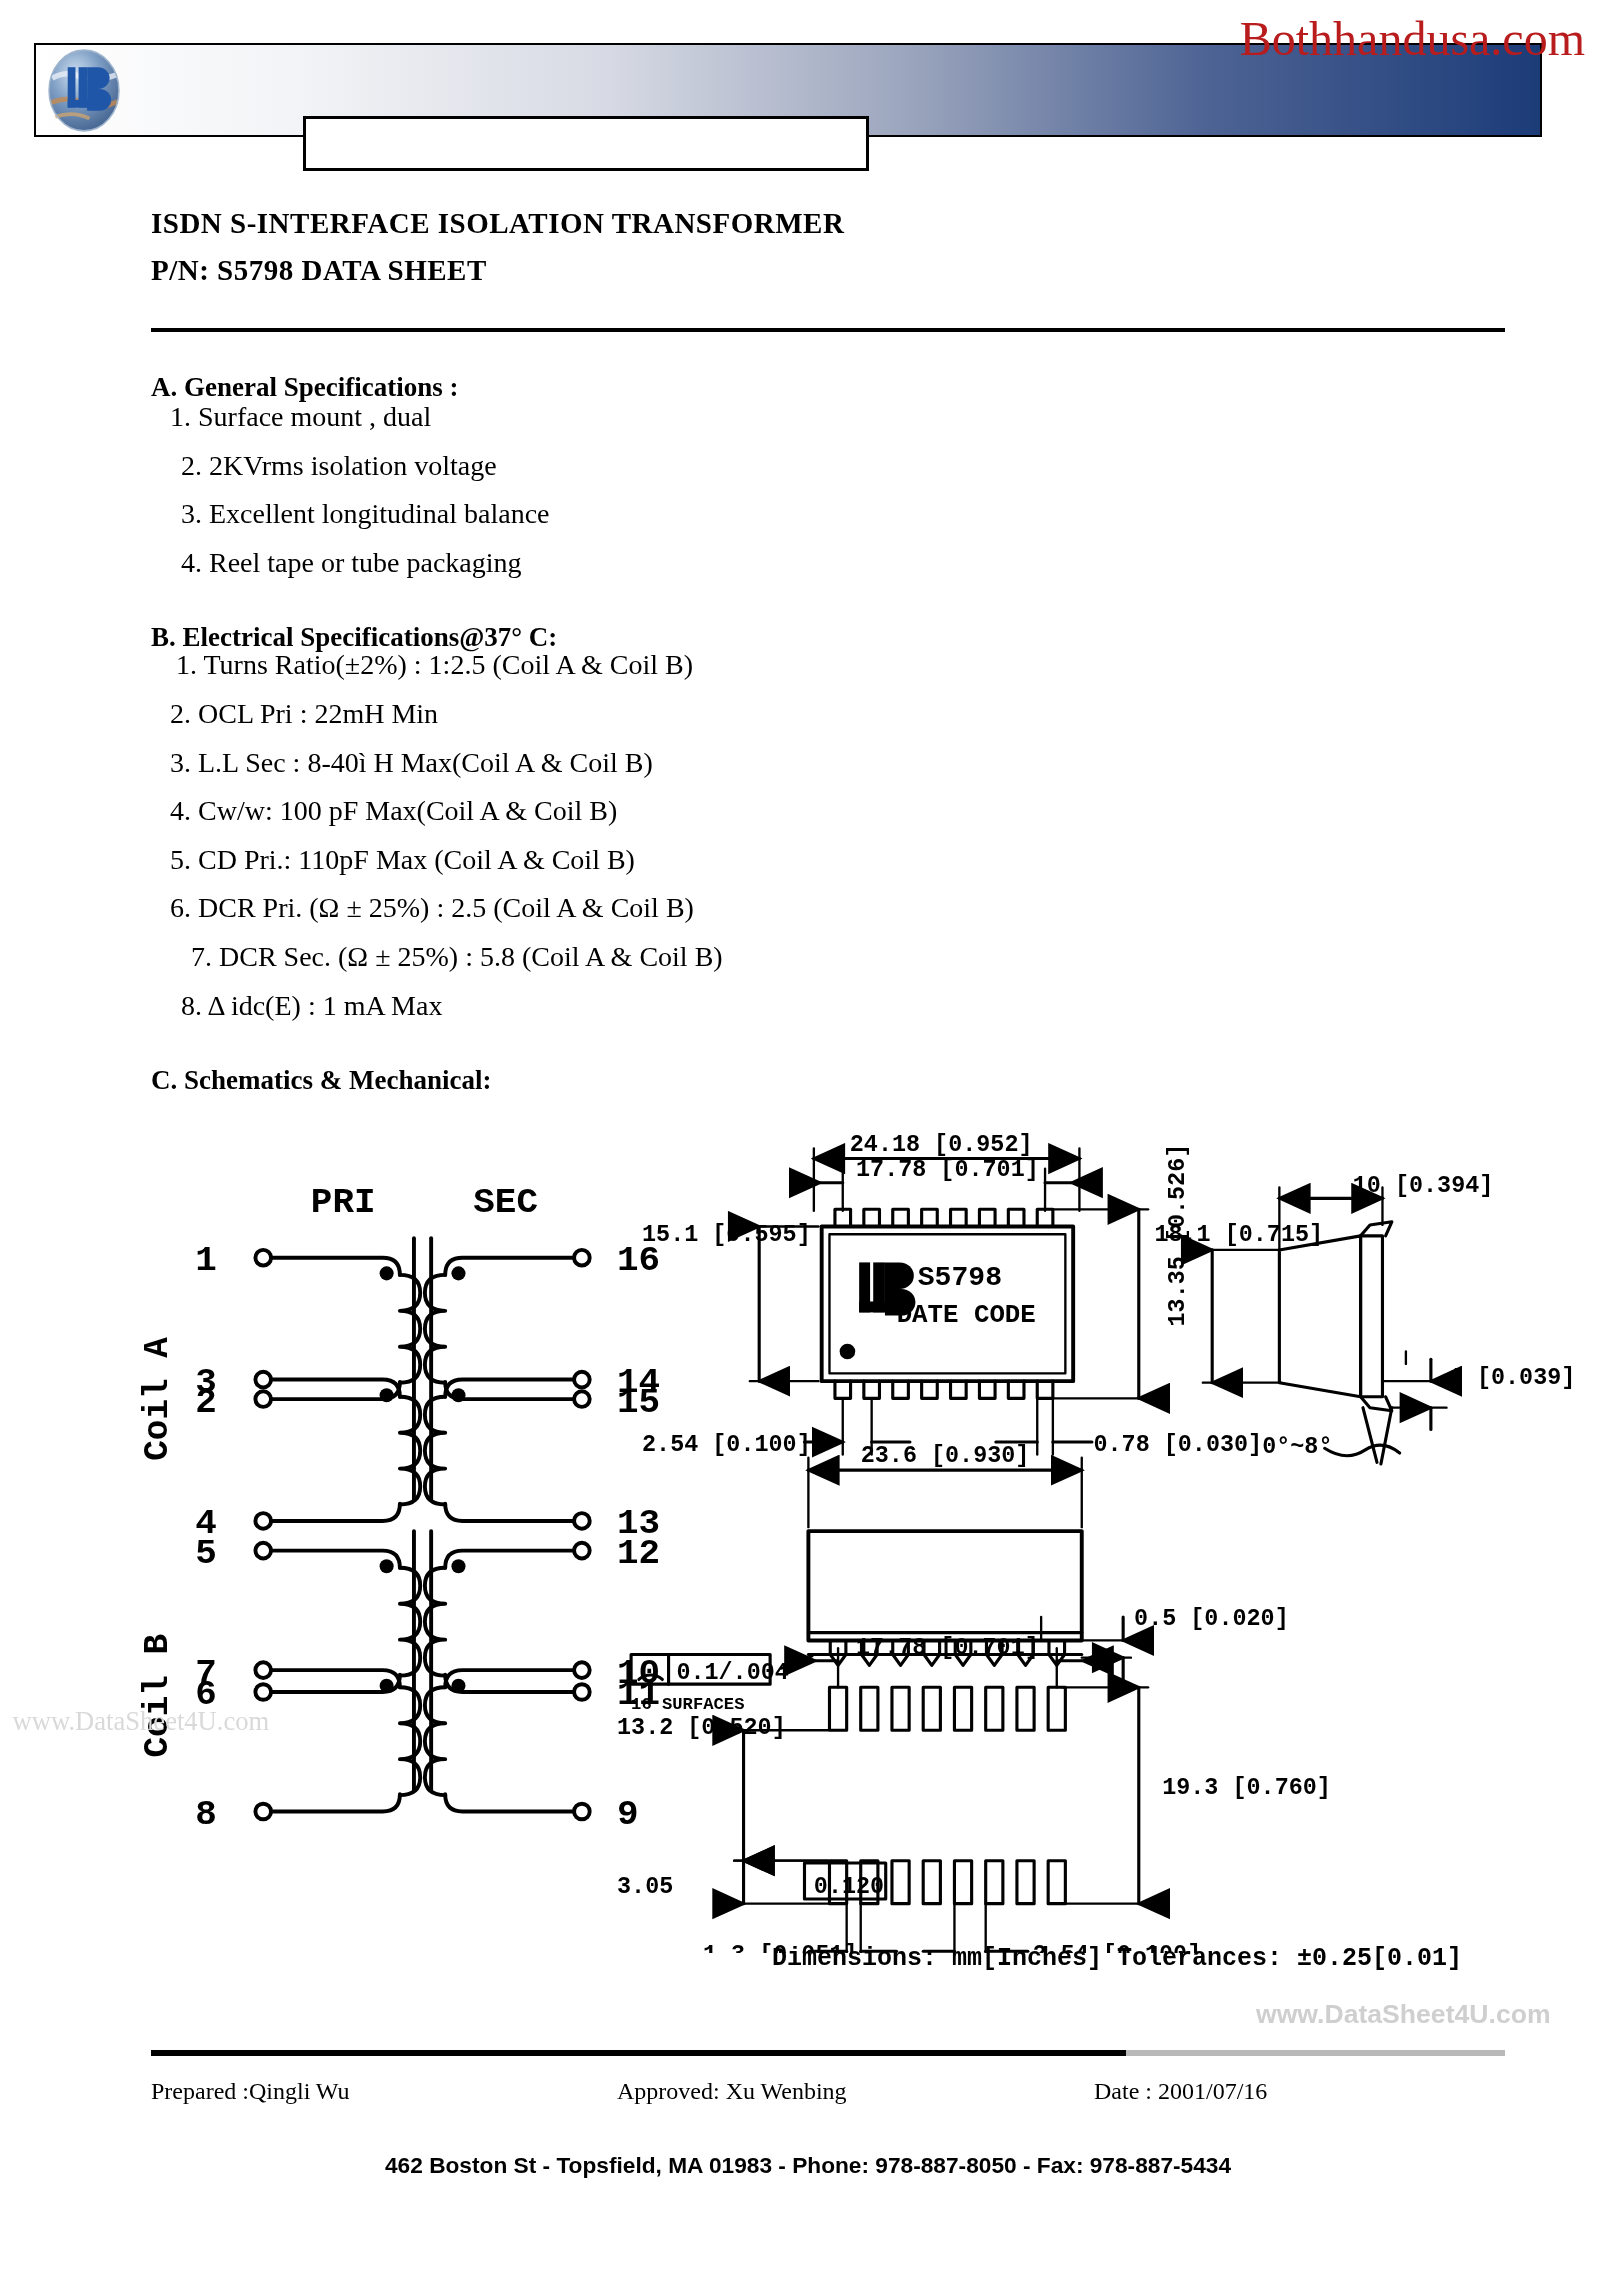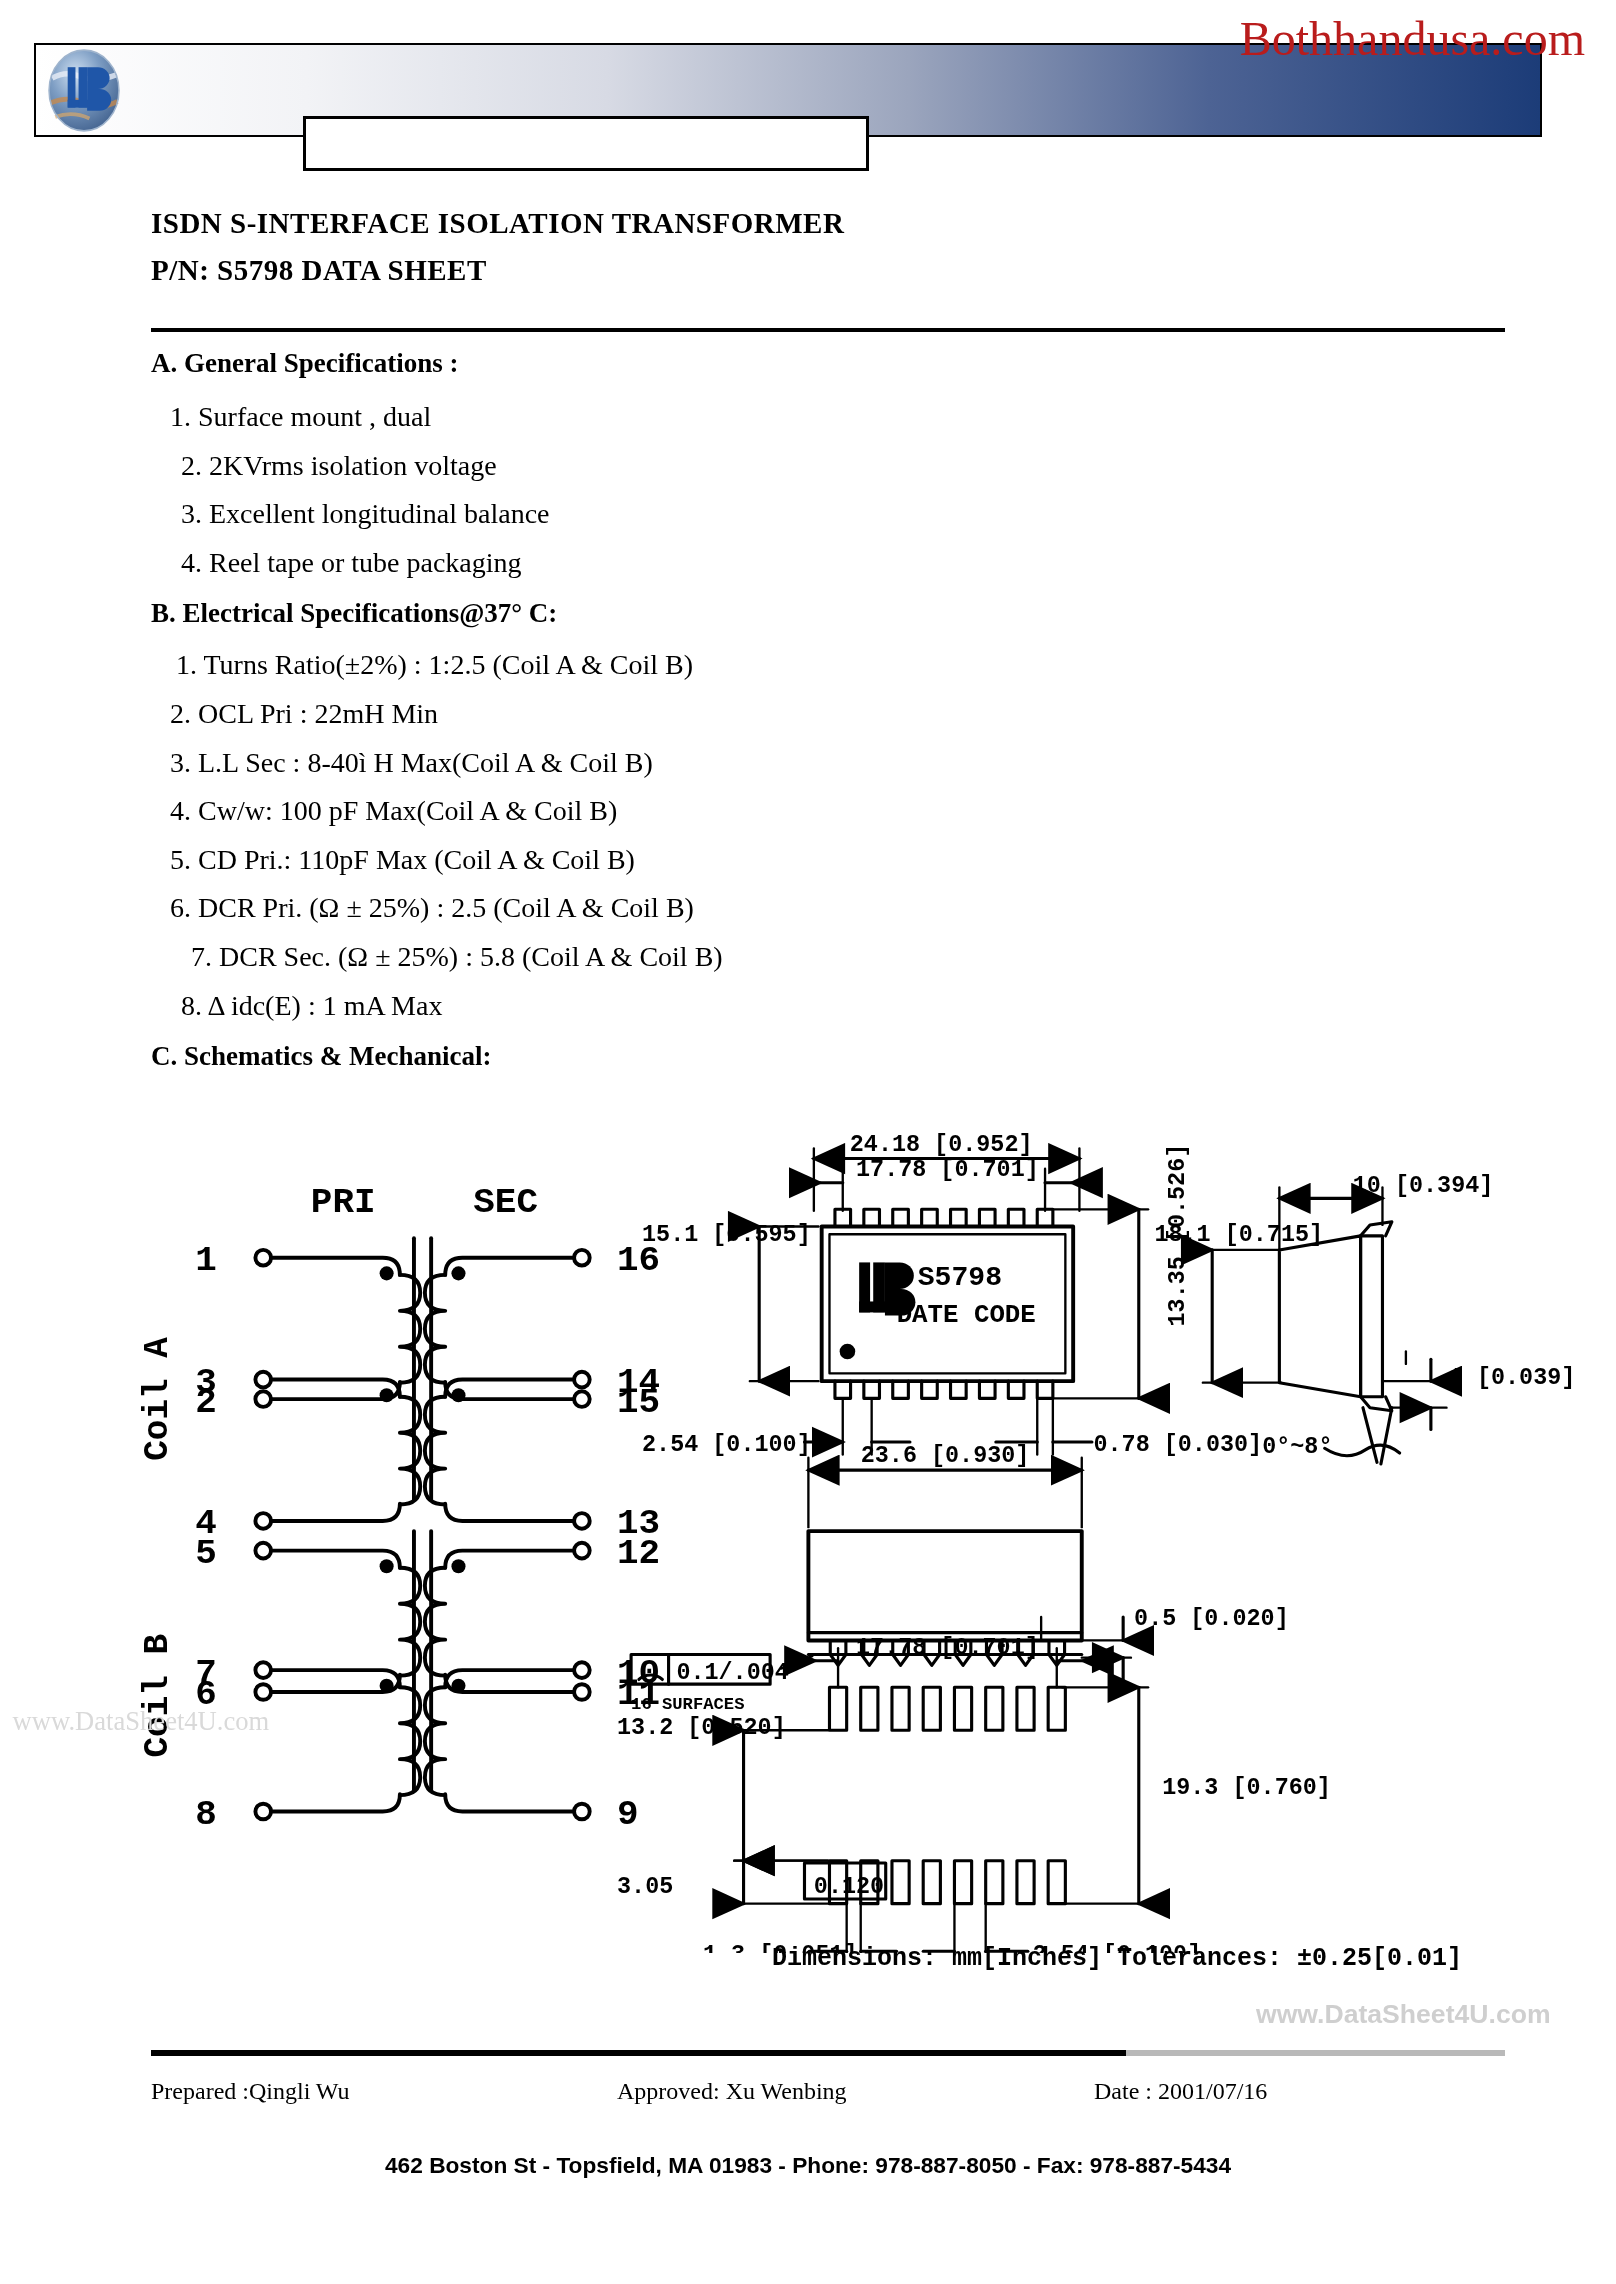--- a/index.html
+++ b/index.html
@@ -16,21 +16,21 @@
              font-family:"Liberation Serif",serif;letter-spacing:0px;white-space:nowrap;}
   .hdr-box{position:absolute;left:303px;top:116px;width:566px;height:55px;background:#fff;border:3.9px solid #000;box-sizing:border-box;z-index:6;}
 
   
   .doc-title{position:absolute;left:151px;font-weight:bold;font-size:29px;letter-spacing:0.5px;white-space:nowrap;}
   #t1{top:207px;}
   #t2{top:254px;}
   .rule{position:absolute;left:151px;width:1354px;height:3.9px;background:#000;}
   #rule-top{top:328px;}
 
-  .sec-head{position:absolute;left:151px;font-weight:bold;font-size:27px;white-space:nowrap;}
+  .sec-head{position:absolute;left:151px;font-weight:bold;font-size:27px;white-space:nowrap;margin-top:24px;}
   .li{position:absolute;font-size:28px;white-space:nowrap;}
 
   
   .canvas{position:absolute;left:0;top:1117px;width:1616px;height:836px;}
   .canvas svg{display:block;}
 
   
   .wm{position:absolute;color:#d9d9d9;font-family:"Liberation Serif",serif;white-space:nowrap;}
   #wm-left{left:12.5px;top:1706px;font-size:26.6px;}
   #wm-right{left:1256px;top:1999px;font-size:26.6px;font-weight:bold;font-family:"Liberation Sans",sans-serif;color:#cfcfcf;}

